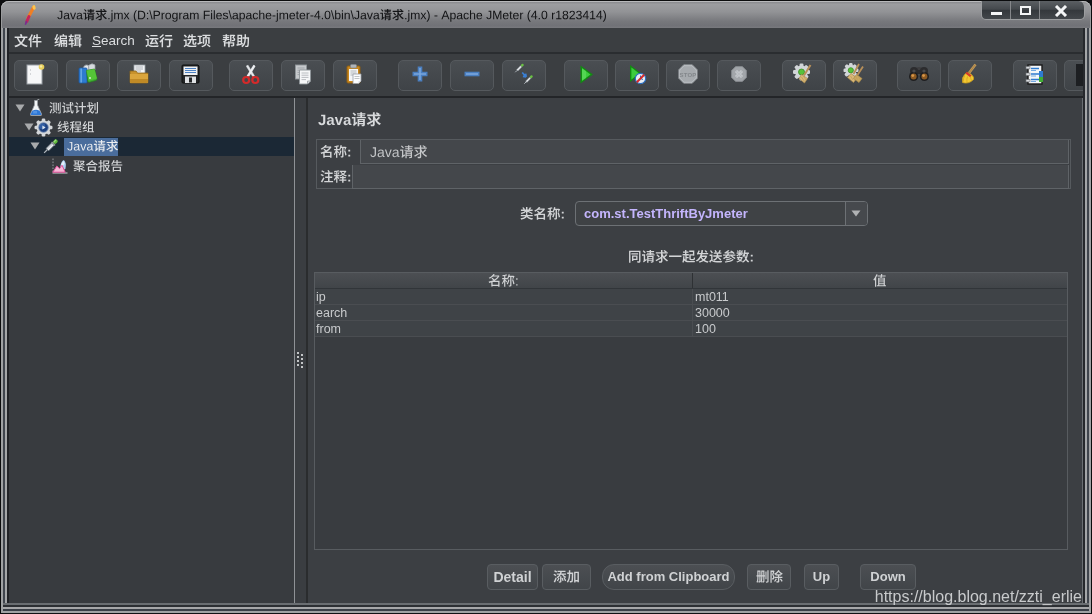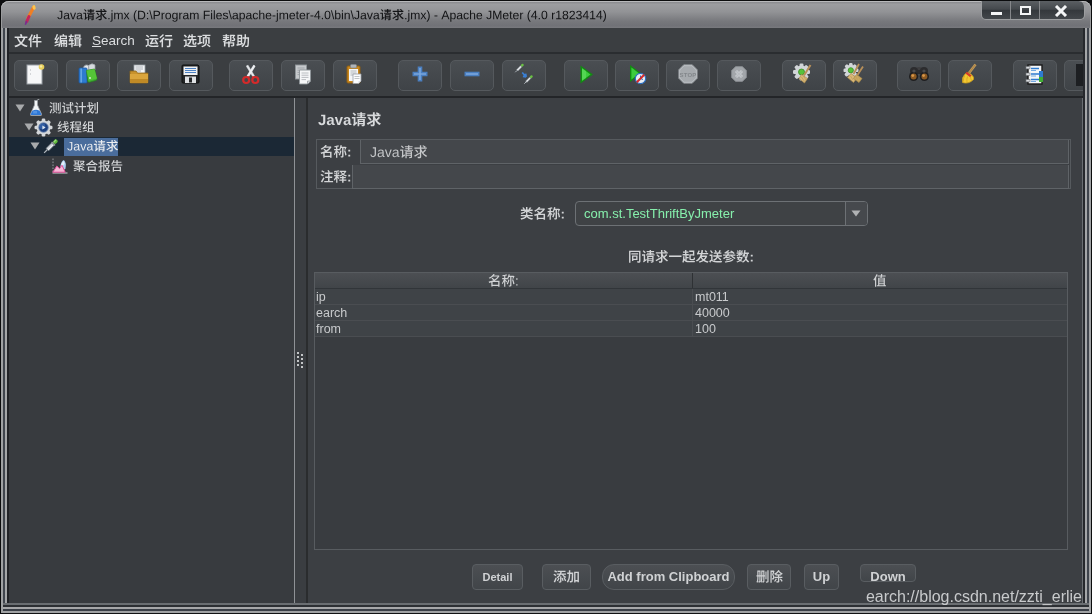--- a/index.html
+++ b/index.html
@@ -488,21 +488,21 @@
       <path transform="translate(27.00,13.50) scale(0.006592,-0.006592)" fill="#d2d4d6" d="M197 752V1034H485V752ZM197 0V281H485V0Z"></path>
     </svg></div>
 <div class="abs" style="left:352px;top:165px;width:717px;height:24px;background:#44474b;border:1px solid #5f6367;border-top:none"></div>
 <div style="position:absolute;left:520.0px;top:205.3px;"><svg width="45.0" height="17.8" viewBox="0 0 45.0 17.8" style="overflow:visible">
       <path transform="translate(0.00,13.50) scale(0.013500,-0.013500)" fill="#d2d4d6" d="M66 659H937V560H66ZM59 265H944V166H59ZM730 832 845 800Q815 760 783 721Q751 683 724 656L635 687Q652 708 669 733Q687 759 703 785Q719 811 730 832ZM444 846H552V376H444ZM167 788 260 829Q291 799 321 760Q351 722 365 691L267 646Q255 676 226 716Q198 757 167 788ZM444 356H556Q549 286 535 227Q520 168 491 119Q463 70 412 30Q362 -9 284 -38Q205 -67 91 -87Q86 -72 77 -54Q68 -35 57 -17Q46 1 35 13Q140 28 210 50Q280 72 324 102Q368 132 392 170Q415 207 427 254Q438 300 444 356ZM413 611 500 576Q457 518 395 467Q334 417 261 380Q189 343 111 320Q104 333 92 350Q80 366 67 382Q54 399 42 409Q117 426 188 456Q259 486 318 526Q376 566 413 611ZM554 231Q602 135 707 83Q811 30 971 15Q959 4 947 -14Q934 -32 923 -51Q912 -70 905 -85Q789 -69 703 -32Q617 4 557 64Q497 124 457 211ZM476 526 526 601Q574 581 631 555Q687 530 744 504Q801 477 852 453Q903 428 939 409L886 321Q852 342 803 368Q753 394 696 422Q639 449 582 477Q525 504 476 526Z"></path>
       <path transform="translate(13.50,13.50) scale(0.013500,-0.013500)" fill="#d2d4d6" d="M314 57H781V-40H314ZM335 748H778V651H335ZM389 852 510 826Q446 731 353 647Q259 562 127 495Q120 508 107 525Q94 541 80 556Q66 571 53 580Q135 617 200 662Q264 707 312 756Q359 804 389 852ZM740 748H761L779 753L853 710Q802 605 720 520Q639 436 537 371Q436 306 321 260Q206 214 89 187Q84 202 74 220Q65 238 54 256Q44 274 33 285Q122 304 210 333Q297 362 378 402Q459 442 529 493Q599 543 653 603Q707 663 740 731ZM243 510 327 572Q359 550 396 521Q433 493 466 465Q500 437 521 414L432 344Q413 367 381 397Q349 426 313 456Q276 486 243 510ZM745 355H856V-86H745ZM349 355H773V258H349V-86H242V275L324 355Z"></path>
       <path transform="translate(27.00,13.50) scale(0.013500,-0.013500)" fill="#d2d4d6" d="M187 759H285V-87H187ZM46 563H402V463H46ZM193 523 254 498Q240 445 220 388Q200 331 176 275Q153 220 126 171Q100 122 72 86Q65 107 50 134Q35 162 23 180Q57 220 90 279Q123 337 150 401Q178 466 193 523ZM358 840 418 755Q370 736 312 721Q254 706 194 696Q134 685 77 677Q74 695 65 718Q57 742 48 759Q103 768 160 781Q216 793 268 809Q320 824 358 840ZM281 440Q290 432 309 413Q328 394 350 371Q371 349 389 329Q406 310 413 301L354 215Q345 233 330 258Q315 283 298 310Q281 336 265 360Q249 384 238 398ZM523 844 625 824Q609 752 586 682Q564 613 535 553Q507 492 475 447Q465 455 448 466Q432 477 415 487Q398 498 385 504Q434 565 469 656Q504 746 523 844ZM490 448 589 430Q577 363 558 297Q540 231 517 174Q493 117 466 73Q457 82 441 92Q425 102 408 111Q392 121 380 127Q420 185 448 271Q475 357 490 448ZM529 721H902V622H498ZM636 647H742V33Q742 -7 732 -29Q723 -51 698 -64Q674 -76 639 -80Q603 -83 555 -83Q551 -62 540 -33Q530 -3 518 17Q550 16 579 16Q608 16 618 16Q628 16 632 20Q636 23 636 33ZM776 431 869 459Q891 404 911 342Q930 279 945 220Q960 160 967 112L867 81Q862 129 848 189Q834 250 815 313Q797 376 776 431ZM873 721H886L901 726L968 708Q950 656 929 602Q907 548 887 500L794 523Q809 554 824 589Q839 624 852 656Q865 688 873 710Z"></path>
       <path transform="translate(40.50,13.50) scale(0.006592,-0.006592)" fill="#d2d4d6" d="M197 752V1034H485V752ZM197 0V281H485V0Z"></path>
     </svg></div>
 <div class="abs" style="left:575px;top:201px;width:293px;height:25px;background:#3f4245;border:1px solid #6d7175;border-radius:4px"></div>
-<div class="abs" style="left:584px;top:206px;font-size:13px;font-weight:normal;color:#86efac">com.st.TestThriftByJmeter</div>
+<div class="abs" style="left:584px;top:206px;font-size:13px;font-weight:bold;color:#c4b5fd">com.st.TestThriftByJmeter</div>
 <div class="abs" style="left:845px;top:202px;width:22px;height:23px;background:#46494d;border-left:1px solid #6d7175;border-radius:0 3px 3px 0"></div>
 <svg class="abs" style="left:851px;top:210px" width="10" height="7" viewBox="0 0 10 7">
     <path d="M0.5 0.5 L9.5 0.5 L5 6.5 Z" fill="#b0b2b4"></path>
   </svg>
 <div style="position:absolute;left:627.5px;top:247.5px;"><svg width="126.0" height="17.8" viewBox="0 0 126.0 17.8" style="overflow:visible">
       <path transform="translate(0.00,13.50) scale(0.013500,-0.013500)" fill="#d2d4d6" d="M249 616H752V525H249ZM297 441H396V41H297ZM351 441H704V109H351V199H605V352H351ZM79 798H878V697H183V-88H79ZM818 798H923V39Q923 -4 913 -30Q902 -55 875 -67Q848 -81 806 -84Q763 -88 700 -88Q698 -73 692 -54Q687 -35 679 -15Q672 4 663 18Q705 16 743 16Q781 16 794 16Q807 17 813 22Q818 27 818 40Z"></path>
       <path transform="translate(13.50,13.50) scale(0.013500,-0.013500)" fill="#d2d4d6" d="M88 765 157 830Q184 808 214 781Q244 754 271 727Q299 701 315 680L242 605Q227 627 200 655Q174 683 144 712Q115 741 88 765ZM169 -75 146 25 170 61 361 205Q366 184 376 157Q387 129 395 113Q329 61 287 28Q245 -5 222 -24Q199 -43 187 -55Q176 -66 169 -75ZM36 537H232V434H36ZM169 -75Q165 -62 156 -45Q146 -27 136 -11Q126 6 116 16Q132 27 149 50Q166 74 166 109V537H269V32Q269 32 254 21Q239 10 219 -7Q200 -24 185 -42Q169 -60 169 -75ZM497 268H817V198H497ZM378 776H935V698H378ZM405 651H904V578H405ZM348 528H966V450H348ZM495 135H817V62H495ZM417 405H816V326H516V-87H417ZM792 405H894V19Q894 -17 885 -38Q876 -59 850 -70Q825 -81 788 -83Q751 -86 698 -85Q695 -66 687 -39Q678 -13 669 6Q701 5 733 4Q764 4 774 5Q792 5 792 21ZM600 847H707V502H600Z"></path>
       <path transform="translate(27.00,13.50) scale(0.013500,-0.013500)" fill="#d2d4d6" d="M60 691H944V587H60ZM545 599Q572 517 614 441Q656 365 710 299Q764 232 830 180Q896 128 972 95Q960 84 945 68Q930 51 916 33Q902 15 893 0Q789 53 707 139Q625 226 564 337Q502 448 460 574ZM817 554 912 488Q879 450 840 410Q802 370 763 334Q725 298 691 270L613 330Q646 358 683 397Q721 435 757 476Q792 518 817 554ZM625 779 689 847Q719 833 754 814Q789 795 821 776Q854 756 874 740L807 664Q788 681 757 702Q726 722 691 743Q657 763 625 779ZM99 487 181 544Q211 517 244 485Q276 452 304 420Q332 387 348 360L260 296Q246 323 219 357Q193 390 162 425Q130 459 99 487ZM442 845H553V48Q553 -1 541 -27Q529 -53 499 -66Q470 -80 422 -84Q374 -88 307 -88Q304 -64 293 -31Q282 2 270 25Q317 24 360 23Q402 23 417 23Q431 24 437 29Q442 34 442 48ZM32 108Q85 135 157 174Q230 214 311 259Q392 305 471 350L502 261Q435 216 364 172Q293 127 226 86Q159 45 101 11Z"></path>
       <path transform="translate(40.50,13.50) scale(0.013500,-0.013500)" fill="#d2d4d6" d="M40 449H963V331H40Z"></path>
       <path transform="translate(54.00,13.50) scale(0.013500,-0.013500)" fill="#d2d4d6" d="M71 744H479V650H71ZM586 542H865V449H586ZM44 548H504V453H44ZM300 333H494V240H300ZM225 844H326V497H225ZM248 486H347V37H248ZM535 806H911V423H808V711H535ZM544 542H647V228Q647 202 656 195Q665 188 696 188Q704 188 721 188Q738 188 759 188Q779 188 798 188Q816 188 825 188Q844 188 854 197Q864 206 868 235Q872 264 874 321Q885 312 902 304Q919 297 936 290Q954 284 968 280Q962 206 949 165Q935 124 908 108Q881 92 834 92Q827 92 811 92Q796 92 777 92Q758 92 738 92Q719 92 704 92Q689 92 682 92Q629 92 599 103Q569 115 556 145Q544 174 544 227ZM165 286Q186 207 218 158Q249 110 296 85Q342 59 405 50Q467 41 549 41Q566 41 598 41Q631 41 672 41Q713 41 758 41Q803 41 845 42Q888 42 923 43Q957 44 978 45Q970 33 961 14Q953 -5 946 -25Q940 -45 936 -61H864H549Q449 -61 374 -49Q299 -36 244 -2Q189 32 152 96Q114 160 88 262ZM83 389 182 381Q179 286 172 198Q165 110 150 34Q135 -41 108 -99Q99 -92 82 -83Q65 -74 48 -65Q30 -57 18 -52Q45 -1 58 68Q71 138 77 220Q82 302 83 389Z"></path>
@@ -526,28 +526,28 @@
     </svg></div>
 <div class="abs" style="left:315px;top:289px;width:752px;height:47px;background:#3f4347"></div>
 <div class="abs" style="left:315px;top:304px;width:752px;height:1px;background:#4a4d51"></div>
 <div class="abs" style="left:315px;top:320px;width:752px;height:1px;background:#4a4d51"></div>
 <div class="abs" style="left:315px;top:336px;width:752px;height:1px;background:#4a4d51"></div>
 <div class="abs" style="left:692px;top:289px;width:1px;height:47px;background:#4a4d51"></div>
 <div class="abs" style="left:316px;top:290px;font-size:12.5px;color:#c8cacc">ip</div>
 <div class="abs" style="left:316px;top:306px;font-size:12.5px;color:#c8cacc">earch</div>
 <div class="abs" style="left:316px;top:322px;font-size:12.5px;color:#c8cacc">from</div>
 <div class="abs" style="left:695px;top:290px;font-size:12.5px;color:#c8cacc">mt011</div>
-<div class="abs" style="left:695px;top:306px;font-size:12.5px;color:#c8cacc">40000</div>
+<div class="abs" style="left:695px;top:306px;font-size:12.5px;color:#c8cacc">30000</div>
 <div class="abs" style="left:695px;top:322px;font-size:12.5px;color:#c8cacc">100</div>
-<div style="position:absolute;top:564px;height:26px;background:linear-gradient(180deg,#4c4f53,#414549);border:1px solid #595d61;border-radius:4px;color:#d0d2d4;font-size:11px;font-weight:bold;text-align:center;line-height:24px;left:472px;width:51px">Detail</div>
+<div style="position:absolute;top:564px;height:26px;background:linear-gradient(180deg,#4c4f53,#414549);border:1px solid #595d61;border-radius:4px;color:#d0d2d4;font-size:14px;font-weight:bold;text-align:center;line-height:24px;left:487px;width:51px">Detail</div>
 <div style="position:absolute;top:564px;height:26px;background:linear-gradient(180deg,#4c4f53,#414549);border:1px solid #595d61;border-radius:4px;color:#d0d2d4;font-size:13px;font-weight:bold;text-align:center;line-height:24px;left:542px;width:49px"></div>
 <div style="position:absolute;left:553.0px;top:568.3px;"><svg width="27.0" height="17.8" viewBox="0 0 27.0 17.8" style="overflow:visible">
       <path transform="translate(0.00,13.50) scale(0.013500,-0.013500)" fill="#d0d2d4" d="M399 284 482 252Q469 212 451 170Q433 128 409 90Q386 51 354 22L276 79Q305 104 328 138Q352 171 370 209Q388 247 399 284ZM634 241 712 270Q729 238 743 200Q757 162 768 126Q780 90 785 62L700 29Q696 59 686 95Q675 131 661 170Q648 208 634 241ZM759 270 843 309Q871 271 897 227Q923 184 944 141Q965 98 976 64L888 18Q878 53 857 97Q837 141 812 186Q786 231 759 270ZM744 552Q768 508 804 469Q840 430 886 399Q931 368 980 348Q969 338 956 323Q943 309 931 293Q919 278 912 264Q858 289 809 329Q761 368 721 418Q682 468 654 523ZM287 592H961V492H287ZM334 795H926V695H334ZM525 391H624V22Q624 -14 616 -36Q608 -57 584 -69Q559 -81 525 -83Q491 -86 442 -86Q440 -65 432 -38Q424 -11 415 10Q446 9 473 9Q500 9 508 9Q518 9 521 12Q525 16 525 24ZM78 762 138 840Q167 828 198 811Q229 794 258 776Q286 758 303 741L239 655Q223 673 196 692Q169 711 138 730Q107 749 78 762ZM31 491 90 570Q119 559 151 544Q183 528 211 511Q239 493 257 477L195 391Q178 407 150 425Q123 444 91 461Q60 479 31 491ZM51 -16Q72 22 96 74Q121 125 146 183Q170 241 192 298L278 238Q259 187 237 132Q215 78 193 25Q171 -28 148 -75ZM549 760 660 744Q637 640 595 544Q553 448 486 371Q419 293 319 244Q313 256 301 271Q289 286 276 301Q264 315 253 325Q344 368 404 435Q464 503 499 587Q534 671 549 760Z"></path>
       <path transform="translate(13.50,13.50) scale(0.013500,-0.013500)" fill="#d0d2d4" d="M611 106H872V3H611ZM51 665H422V560H51ZM563 730H920V-60H813V626H666V-68H563ZM395 665H499Q499 665 499 655Q499 645 499 633Q499 621 499 614Q496 452 492 339Q489 226 484 154Q479 82 472 42Q464 1 452 -16Q436 -39 419 -49Q401 -59 377 -64Q356 -68 323 -68Q291 -69 257 -67Q256 -43 248 -13Q240 18 226 41Q257 38 284 37Q311 37 324 37Q335 36 343 40Q351 44 358 54Q366 66 372 101Q378 137 382 205Q387 273 390 380Q392 487 395 641ZM176 833H282Q281 688 277 554Q273 420 257 301Q241 183 204 85Q167 -13 102 -87Q94 -74 80 -59Q66 -45 51 -31Q36 -17 22 -9Q70 43 99 111Q129 178 145 258Q161 339 167 430Q174 522 175 623Q176 725 176 833Z"></path>
     </svg></div>
 <div style="position:absolute;top:564px;height:26px;background:linear-gradient(180deg,#4c4f53,#414549);border:1px solid #595d61;border-radius:12px;color:#d0d2d4;font-size:13px;font-weight:bold;text-align:center;line-height:24px;left:602px;width:133px">Add from Clipboard</div>
 <div style="position:absolute;top:564px;height:26px;background:linear-gradient(180deg,#4c4f53,#414549);border:1px solid #595d61;border-radius:4px;color:#d0d2d4;font-size:13px;font-weight:bold;text-align:center;line-height:24px;left:747px;width:44px"></div>
 <div style="position:absolute;left:755.5px;top:568.3px;"><svg width="27.0" height="17.8" viewBox="0 0 27.0 17.8" style="overflow:visible">
       <path transform="translate(0.00,13.50) scale(0.013500,-0.013500)" fill="#d0d2d4" d="M697 741H779V161H697ZM841 830H932V26Q932 -13 923 -35Q914 -57 891 -68Q868 -80 832 -83Q796 -87 744 -86Q741 -67 733 -40Q724 -12 714 8Q750 7 780 7Q810 7 821 7Q832 7 837 11Q841 15 841 27ZM132 813H310V720H132ZM96 813H183V317Q183 250 178 175Q173 100 157 29Q142 -41 109 -92Q101 -84 87 -74Q73 -64 59 -54Q44 -44 33 -40Q63 8 76 67Q89 127 92 191Q96 256 96 317ZM248 813H335V30Q335 -3 329 -24Q322 -45 303 -57Q284 -69 257 -72Q229 -76 189 -76Q188 -56 180 -29Q173 -2 164 17Q187 16 207 16Q227 16 235 16Q242 16 245 19Q248 23 248 31ZM420 814H598V721H420ZM387 814H473V410Q473 354 471 288Q469 223 462 155Q456 87 443 24Q430 -39 409 -90Q401 -82 387 -73Q372 -65 358 -57Q343 -49 332 -45Q351 3 362 60Q374 117 379 178Q384 239 385 298Q387 357 387 409ZM538 814H625V30Q625 -3 619 -24Q612 -45 593 -57Q574 -69 547 -72Q519 -75 479 -75Q478 -56 470 -29Q463 -1 454 17Q477 16 497 16Q517 16 525 16Q532 16 535 20Q538 23 538 31ZM38 462H667V365H38Z"></path>
       <path transform="translate(13.50,13.50) scale(0.013500,-0.013500)" fill="#d0d2d4" d="M69 807H300V711H163V-84H69ZM272 807H290L304 811L374 772Q354 709 330 638Q307 567 284 509Q332 448 346 395Q360 342 361 298Q361 251 351 219Q341 187 318 170Q306 161 293 156Q279 151 262 148Q249 147 232 146Q214 146 196 146Q196 166 190 193Q184 219 173 239Q187 238 199 238Q211 238 221 238Q240 239 248 247Q259 254 263 270Q267 287 267 310Q266 347 253 395Q239 443 194 498Q205 531 216 569Q228 608 238 647Q249 686 257 720Q266 754 272 778ZM458 542H860V449H458ZM376 356H957V258H376ZM459 220 553 193Q525 133 485 73Q445 13 407 -28Q398 -20 383 -9Q369 2 353 13Q338 23 327 30Q366 66 401 117Q436 168 459 220ZM761 186 841 227Q868 197 894 161Q921 125 943 90Q965 56 978 28L894 -20Q881 9 860 45Q838 81 812 118Q786 156 761 186ZM622 521H725V27Q725 -11 716 -32Q707 -54 681 -67Q656 -79 620 -82Q583 -85 531 -85Q528 -64 518 -36Q507 -8 496 13Q531 12 562 11Q592 11 603 11Q614 11 618 15Q622 19 622 28ZM650 857 740 822Q702 754 650 692Q597 630 535 578Q474 526 408 488Q396 507 377 529Q358 551 339 566Q400 598 459 643Q519 688 568 743Q618 797 650 857ZM707 793Q780 711 850 661Q919 611 983 580Q964 564 943 539Q923 515 912 494Q868 522 821 557Q775 592 726 641Q677 689 623 757Z"></path>
     </svg></div>
 <div style="position:absolute;top:564px;height:26px;background:linear-gradient(180deg,#4c4f53,#414549);border:1px solid #595d61;border-radius:4px;color:#d0d2d4;font-size:13px;font-weight:bold;text-align:center;line-height:24px;left:804px;width:35px">Up</div>
-<div style="position:absolute;top:564px;height:18px;background:linear-gradient(180deg,#4c4f53,#414549);border:1px solid #595d61;border-radius:4px;color:#d0d2d4;font-size:13px;font-weight:bold;text-align:center;line-height:24px;left:860px;width:56px">Down</div>
-<div class="abs" style="right:10px;top:587.5px;font-size:16px;color:#c8cacc;z-index:50">earch://blog.csdn.net/zzti_erlie</div>
+<div style="position:absolute;top:564px;height:26px;background:linear-gradient(180deg,#4c4f53,#414549);border:1px solid #595d61;border-radius:4px;color:#d0d2d4;font-size:13px;font-weight:bold;text-align:center;line-height:24px;left:860px;width:56px">Down</div>
+<div class="abs" style="right:10px;top:587.5px;font-size:16px;color:#c8cacc;z-index:50">https://blog.blog.net/zzti_erlie</div>
 </body></html>

